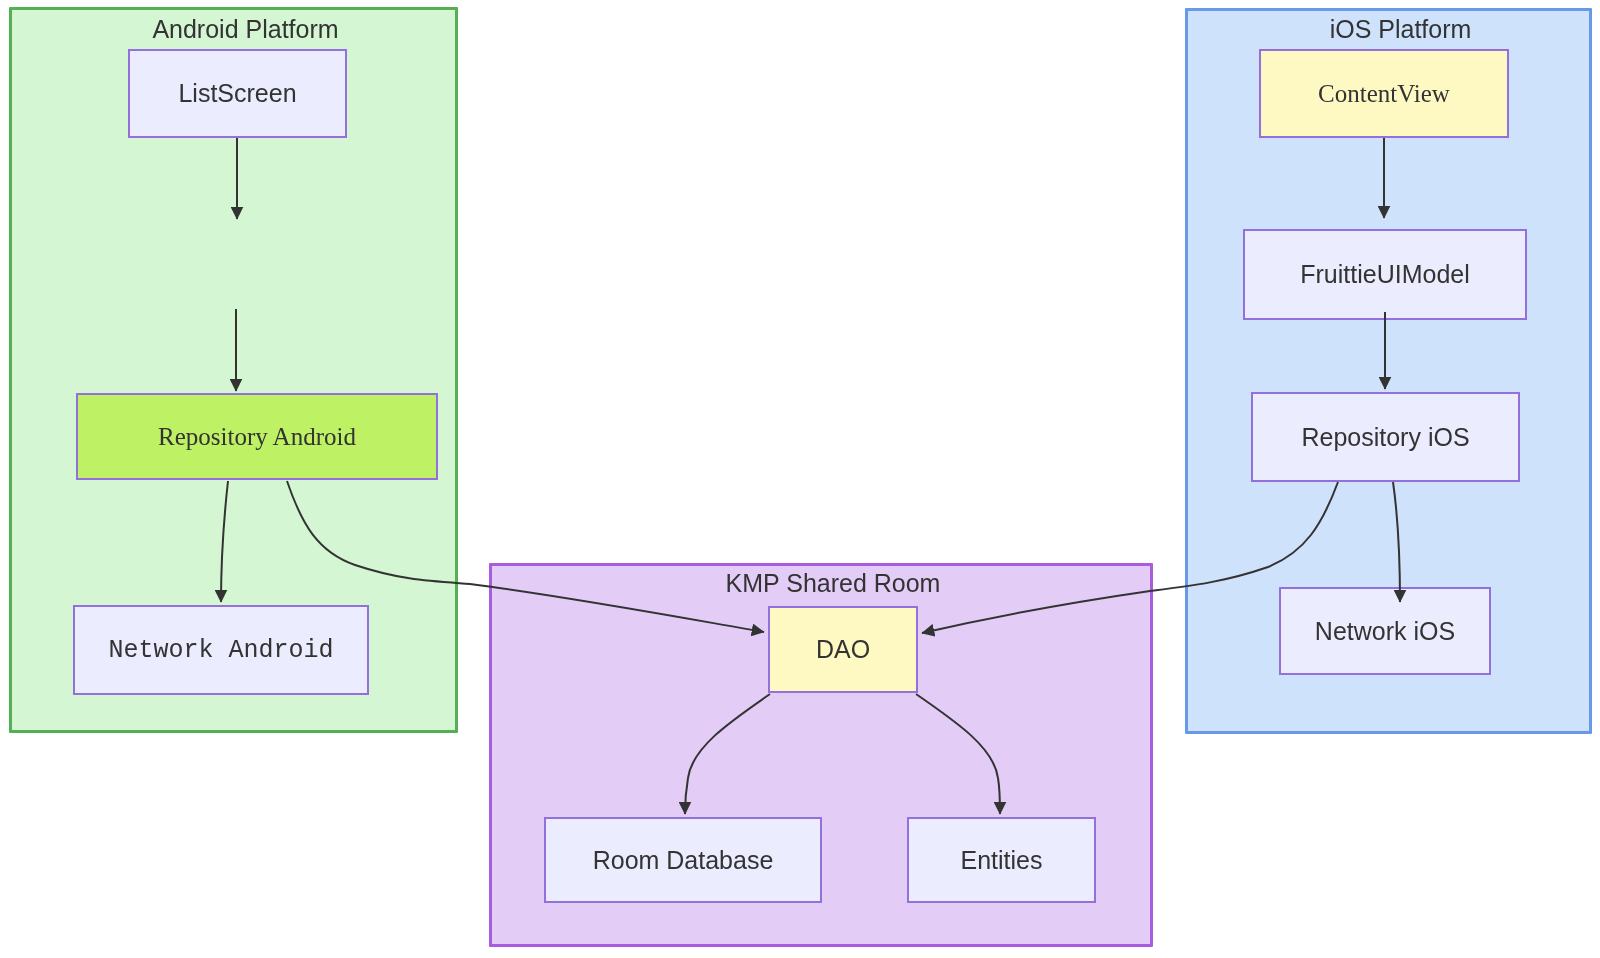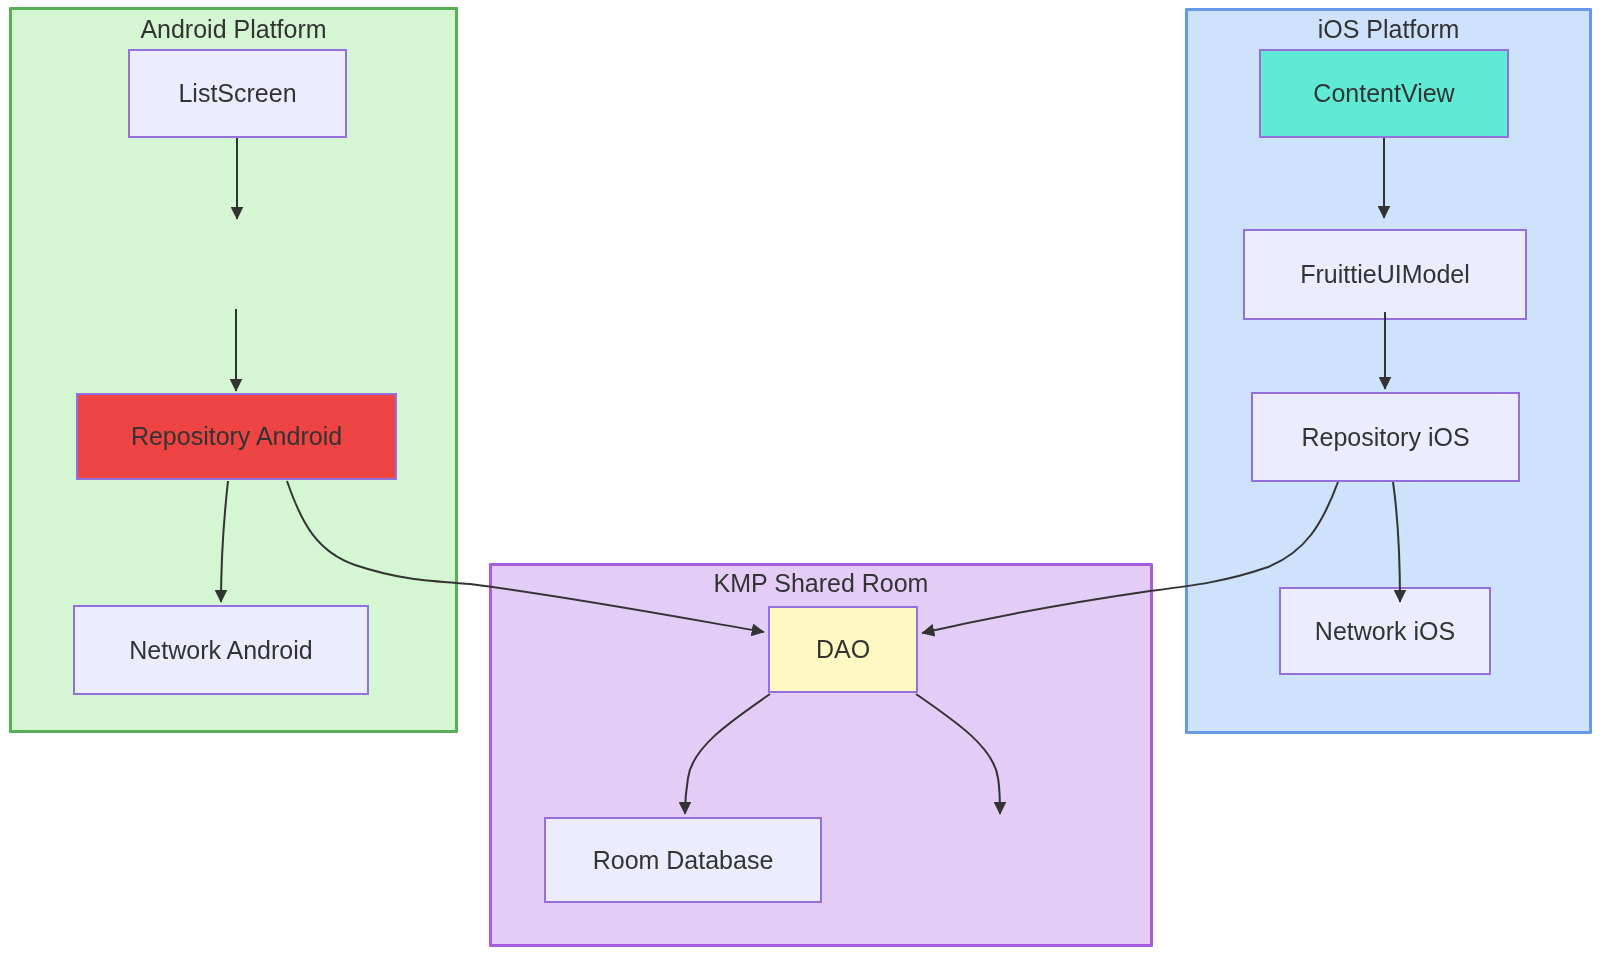--- a/index.html
+++ b/index.html
@@ -20,20 +20,21 @@
     z-index: 1;
   }
   .cluster-title {
     position: absolute;
     text-align: center;
     font-size: 25px;
     line-height: 30px;
     z-index: 2;
     color: #333333;
     white-space: nowrap;
+    padding-left: 12px;
   }
   .node {
     position: absolute;
     box-sizing: border-box;
     border: 2px solid;
     display: flex;
     align-items: center;
     justify-content: center;
     z-index: 3;
   }
@@ -62,45 +63,48 @@
   <div class="cluster" style="left: 1185px; top: 8px; width: 407px; height: 726px; background: rgb(207, 226, 251); border-color: rgb(104, 153, 232);"></div>
   <div class="cluster" style="left: 489px; top: 563px; width: 664px; height: 384px; background: rgb(227, 205, 246); border-color: rgb(168, 92, 224);"></div>
 
   <div class="cluster-title" style="left:9px; top:14px; width:449px;">Android Platform</div>
   <div class="cluster-title" style="left:1185px; top:14px; width:407px;">iOS Platform</div>
   <div class="cluster-title" style="left:489px; top:568px; width:664px;">KMP Shared Room</div>
 
   <div class="node" style="left: 128px; top: 49px; width: 219px; height: 89px; background: rgb(236, 236, 255); border-color: rgb(147, 112, 219);">
     <span class="node-label">ListScreen</span>
   </div>
-  <div class="node" style="left: 76px; top: 393px; width: 321px; height: 87px; background: #ef4444; border-color: rgb(147, 112, 219);">
+  <div class="node" style="left: 76px; top: 393px; width: 362px; height: 87px; background: #bef264; border-color: rgb(147, 112, 219); font-family: Liberation Serif, serif;">
     <span class="node-label">Repository Android</span>
   </div>
-  <div class="node" style="left: 73px; top: 605px; width: 296px; height: 90px; background: rgb(236, 236, 255); border-color: rgb(147, 112, 219);">
+  <div class="node" style="left: 73px; top: 605px; width: 296px; height: 90px; background: rgb(236, 236, 255); border-color: rgb(147, 112, 219); font-family: Liberation Mono, monospace;">
     <span class="node-label">Network Android</span>
   </div>
 
-  <div class="node" style="left: 1259px; top: 49px; width: 250px; height: 89px; background: #5eead4; border-color: rgb(147, 112, 219);">
+  <div class="node" style="left: 1259px; top: 49px; width: 250px; height: 89px; background: #fef9c3; border-color: rgb(147, 112, 219); font-family: Liberation Serif, serif;">
     <span class="node-label">ContentView</span>
   </div>
   <div class="node" style="left: 1243px; top: 229px; width: 284px; height: 91px; background: rgb(236, 236, 255); border-color: rgb(147, 112, 219);">
     <span class="node-label">FruittieUIModel</span>
   </div>
   <div class="node" style="left: 1251px; top: 392px; width: 269px; height: 90px; background: rgb(236, 236, 255); border-color: rgb(147, 112, 219);">
     <span class="node-label">Repository iOS</span>
   </div>
   <div class="node" style="left: 1279px; top: 587px; width: 212px; height: 88px; background: rgb(236, 236, 255); border-color: rgb(147, 112, 219); text-align: center;">
     <span class="node-label">Network iOS</span>
   </div>
 
   <div class="node" style="left: 768px; top: 606px; width: 150px; height: 87px; background: #fef9c3; border-color: rgb(147, 112, 219);">
     <span class="node-label">DAO</span>
   </div>
   <div class="node" style="left: 544px; top: 817px; width: 278px; height: 86px; background: rgb(236, 236, 255); border-color: rgb(147, 112, 219);">
     <span class="node-label">Room Database</span>
+  </div>
+  <div class="node" style="left: 907px; top: 817px; width: 189px; height: 86px; background: rgb(236, 236, 255); border-color: rgb(147, 112, 219);">
+    <span class="node-label">Entities</span>
   </div>
 
   <svg class="edges-layer" viewBox="0 0 1600 958" xmlns="http://www.w3.org/2000/svg">
     <defs>
       <marker id="arrow" viewBox="0 0 10 10" refX="9.5" refY="5" markerWidth="13" markerHeight="13" markerUnits="userSpaceOnUse" orient="auto-start-reverse">
         <path d="M 0 0 L 10 5 L 0 10 z" style="fill: rgb(51, 51, 51);"></path>
       </marker>
     </defs>
     <path class="edge" d="M 237 138 L 237 219" marker-end="url(#arrow)" style="stroke: rgb(51, 51, 51);"></path>
     <path class="edge" d="M 236 309 L 236 391" marker-end="url(#arrow)" style="stroke: rgb(51, 51, 51);"></path>

